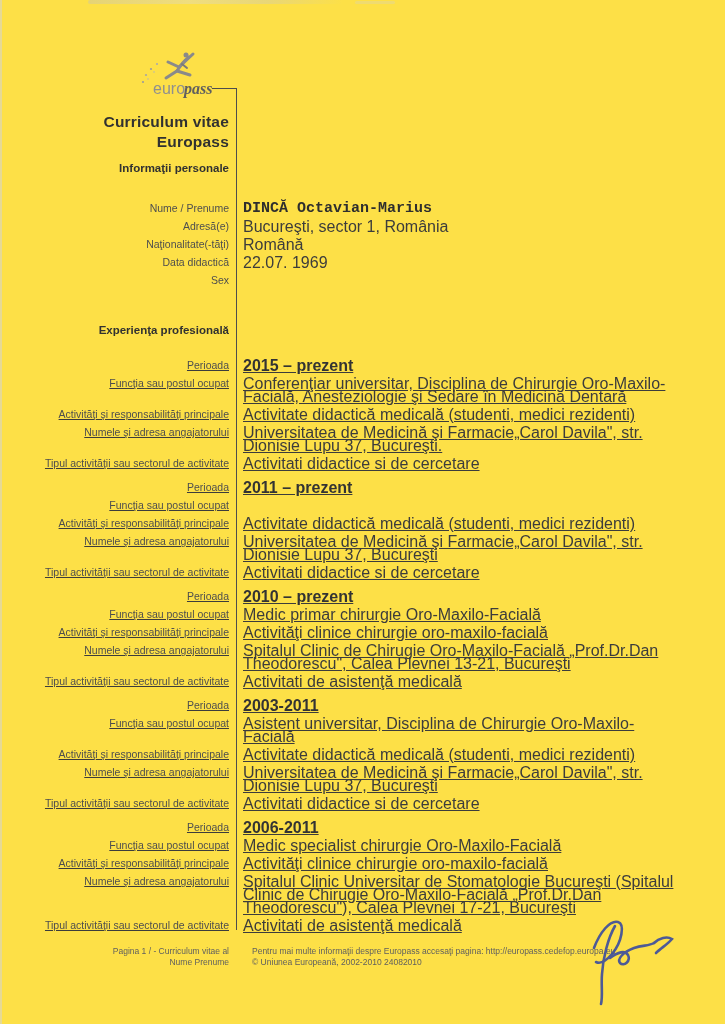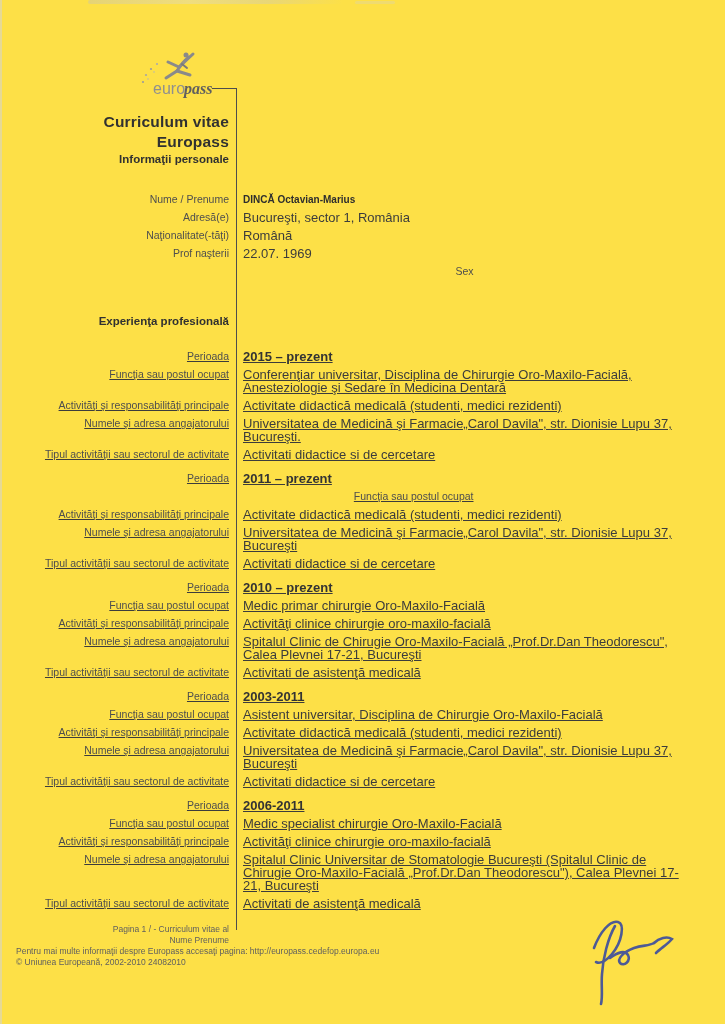--- a/index.html
+++ b/index.html
@@ -33,42 +33,42 @@
     background:#4d4d4d;
   }
   .hline {
     position:absolute; left:212px; top:88px; width:25px; height:1px;
     background:#4d4d4d;
   }
   
   .logo { position:absolute; left:130px; top:48px; width:92px; height:56px; }
   
   .content { position:absolute; top:112px; left:0; width:725px; }
-  .row { display:flex; align-items:flex-start; margin-bottom:5px;justify-content:center; }
+  .row { display:flex; align-items:flex-start; margin-bottom:5px; }
   .lab {
     flex:none; width:229px; text-align:right; padding-right:7px;
     font-size:10.5px; line-height:13px; color:#4e4e4e;
   }
   .val {
     flex:1; padding-left:7px; padding-right:42px;
-    font-size:13px; line-height:13px; color:#3c3c3c;
+    font-size:16px; line-height:13px; color:#3c3c3c;
   }
   .val.bold { font-weight:bold; color:#333; }
-  .val.name { font-weight:bold; font-size:10px; color:#2e2e2e; }
-  .title-block { text-align:right; width:229px; padding-right:7px; margin-bottom:0; }
+  .val.name { font-weight:bold; font-size:15px; color:#2e2e2e;font-family:Liberation Mono, monospace; }
+  .title-block { text-align:right; width:229px; padding-right:7px; margin-bottom:9px; }
   .title-line { font-size:15.5px; font-weight:bold; color:#313131; line-height:20px; letter-spacing:.2px; }
   .sec-head {
     width:229px; padding-right:7px; text-align:right;
     font-size:11.5px; font-weight:bold; color:#313131; line-height:15px;
   }
   .sec-head.personal { margin-bottom:26px; }
   .sec-head.experience { margin-top:36px; margin-bottom:21px; }
   .job { margin-bottom:11px;text-decoration:underline; }
   
-  .footer { display:flex; align-items:flex-start; margin-top:14px;flex-direction:column; }
+  .footer { display:flex; align-items:flex-start; margin-top:14px; }
   .footer .f-left {
     flex:none; width:229px; padding-right:7px; text-align:right;
     font-size:8.5px; line-height:11px; color:#5f5f5f;
   }
   .footer .f-right {
     flex:1; padding-left:16px; padding-right:30px;
     font-size:8.5px; line-height:11px; color:#5f5f5f;
   }
   .signature { position:absolute; left:548px; top:908px; width:170px; height:110px; }
 </style>
@@ -124,21 +124,21 @@
     </div>
     <div class="row">
       <div class="lab">Adresă(e)</div>
       <div class="val">Bucureşti, sector 1, România</div>
     </div>
     <div class="row">
       <div class="lab">Naţionalitate(-tăţi)</div>
       <div class="val">Română</div>
     </div>
     <div class="row">
-      <div class="lab">Prof naşterii</div>
+      <div class="lab">Data didactică</div>
       <div class="val">22.07. 1969</div>
     </div>
     <div class="row">
       <div class="lab">Sex</div>
     </div>
 
     <div class="sec-head experience">Experienţa profesională</div>
 
     <div class="job">
       <div class="row">
@@ -193,21 +193,21 @@
       <div class="row">
         <div class="lab">Funcţia sau postul ocupat</div>
         <div class="val">Medic primar chirurgie Oro-Maxilo-Facială</div>
       </div>
       <div class="row">
         <div class="lab">Activităţi şi responsabilităţi principale</div>
         <div class="val">Activităţi clinice chirurgie oro-maxilo-facială</div>
       </div>
       <div class="row">
         <div class="lab">Numele şi adresa angajatorului</div>
-        <div class="val">Spitalul Clinic de Chirugie Oro-Maxilo-Facială „Prof.Dr.Dan Theodorescu", Calea Plevnei 17-21, Bucureşti</div>
+        <div class="val">Spitalul Clinic de Chirugie Oro-Maxilo-Facială „Prof.Dr.Dan Theodorescu", Calea Plevnei 13-21, Bucureşti</div>
       </div>
       <div class="row">
         <div class="lab">Tipul activităţii sau sectorul de activitate</div>
         <div class="val">Activitati de asistenţă medicală</div>
       </div>
     </div>
 
     <div class="job">
       <div class="row">
         <div class="lab">Perioada</div>

